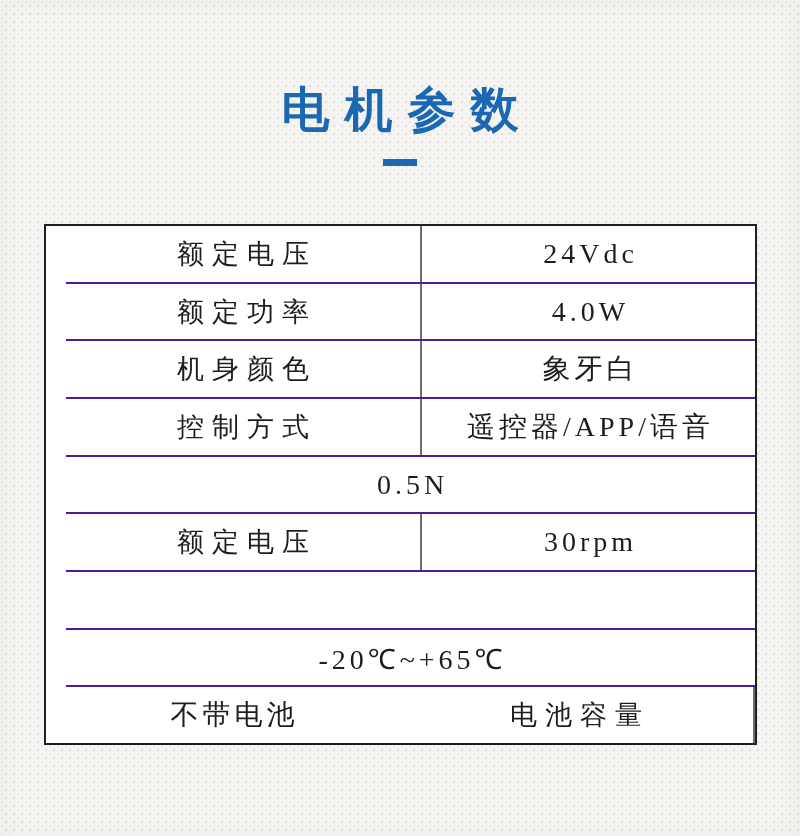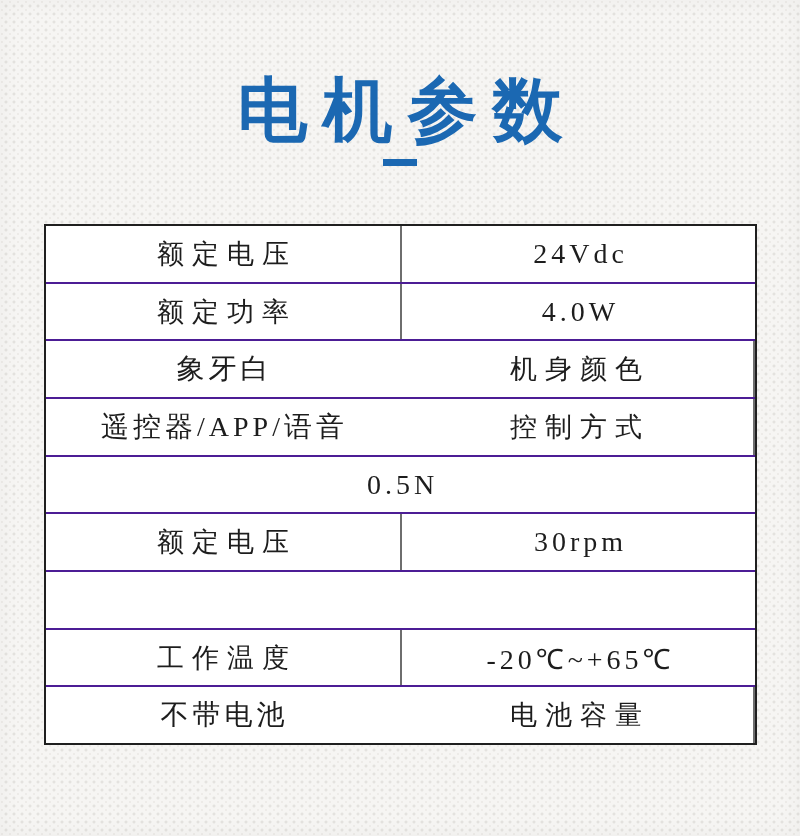--- a/index.html
+++ b/index.html
@@ -19,21 +19,21 @@
     background-size: 8px 8px, 8px 8px;
     background-position: 2px 2px, 6px 6px;
     box-shadow: inset 0 0 24px rgba(0,0,0,0.035);
   }
   .title {
     position: absolute;
     top: 72px;
     left: 0;
     width: 100%;
     text-align: center;
-    font-size: 70px;
+    font-size: 48px;
     line-height: 76px;
     font-weight: bold;
     color: #1b68b2;
     letter-spacing: 15px;
     text-indent: 15px; 
     white-space: nowrap;
   }
   .title-underline {
     position: absolute;
     top: 159px;
@@ -47,20 +47,21 @@
     position: absolute;
     left: 44px;
     top: 224px;
     width: 713px;
     height: 521px;
     box-sizing: border-box;
     border: 2px solid #1f1f1f;
     background: #ffffff;
     display: flex;
     flex-direction: column;
+    padding-left: 20px;
   }
   .spec-row {
     flex: 1 1 0;
     display: flex;
     min-height: 0;
     border-top: 2px solid #4c1d95;
   }
   .spec-row:first-child {
     border-top: none;
   }
@@ -103,43 +104,42 @@
       <div class="cell label">额定电压</div>
       <div class="cell value">24Vdc</div>
     </div>
 
     <div class="spec-row">
       <div class="cell label">额定功率</div>
       <div class="cell value">4.0W</div>
     </div>
 
     <div class="spec-row">
+      <div class="cell label">机身颜色</div>
       <div class="cell value">象牙白</div>
-      <div class="cell label">机身颜色</div>
     </div>
 
     <div class="spec-row">
+      <div class="cell label">控制方式</div>
       <div class="cell value">遥控器/APP/语音</div>
-      <div class="cell label">控制方式</div>
     </div>
 
     <div class="spec-row">
       <div class="cell value">0.5N</div>
     </div>
 
     <div class="spec-row">
       <div class="cell label">额定电压</div>
       <div class="cell value">30rpm</div>
     </div>
 
     <div class="spec-row">
     </div>
 
     <div class="spec-row">
-      <div class="cell label">工作温度</div>
       <div class="cell value">-20℃~+65℃</div>
     </div>
 
     <div class="spec-row">
       <div class="cell value">不带电池</div>
       <div class="cell label">电池容量</div>
     </div>
 
   </div>
 </div>

